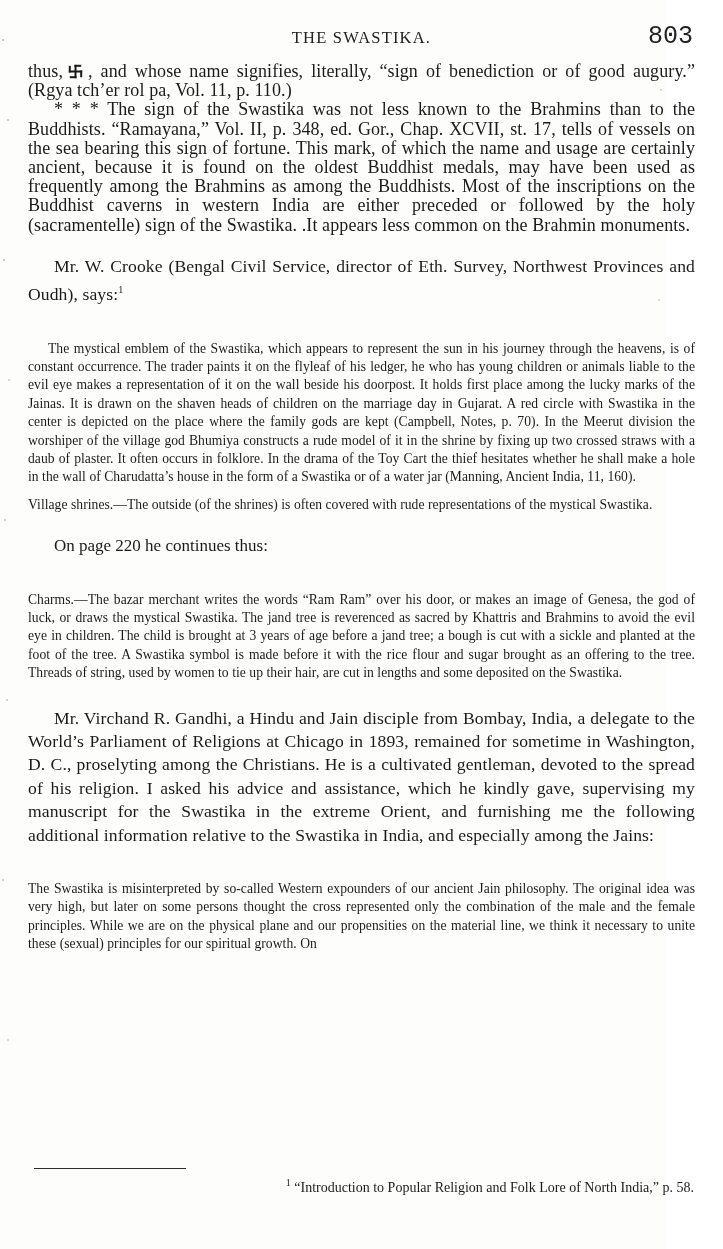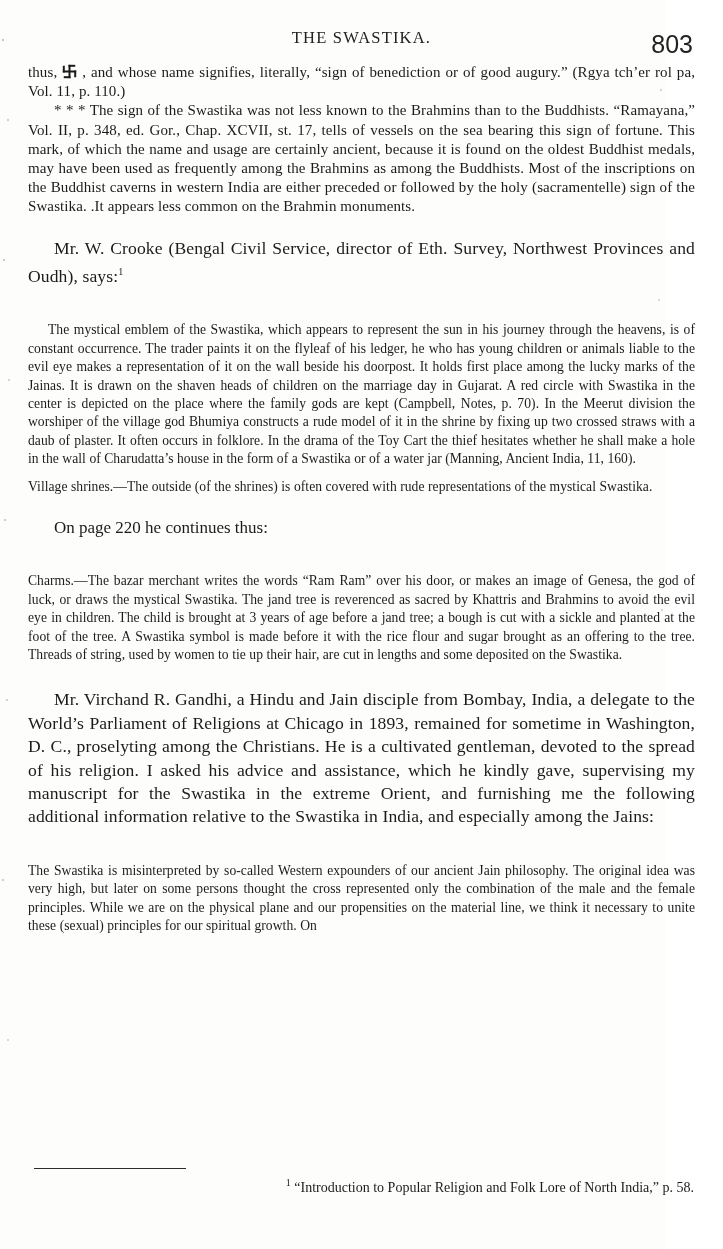--- a/index.html
+++ b/index.html
@@ -69,35 +69,35 @@
     font-size: 16.5px;
     letter-spacing: 1.2px;
     font-variant: small-caps;
     text-transform: uppercase;
     color: #222;
     top: 6px;
   }
   .runhead .folio {
     position: absolute;
     right: 2px;
-    top: 8px;
+    top: 0px;
     font-size: 25px;
     color: #222;
-    font-family: Liberation Sans, sans-serif;
+    font-family: Liberation Mono, monospace;
   }
 
   p {
     margin: 0;
     text-align: justify;
     color: #1b1b1b;
   }
 
   
   .body-main {
-    font-size: 15px;
+    font-size: 18px;
     line-height: 19.2px;
     letter-spacing: .1px;
   }
   .body-small {
     font-size: 13.6px;
     line-height: 18.4px;
     letter-spacing: .05px;
   }
   .lead {
     font-size: 17.6px;

